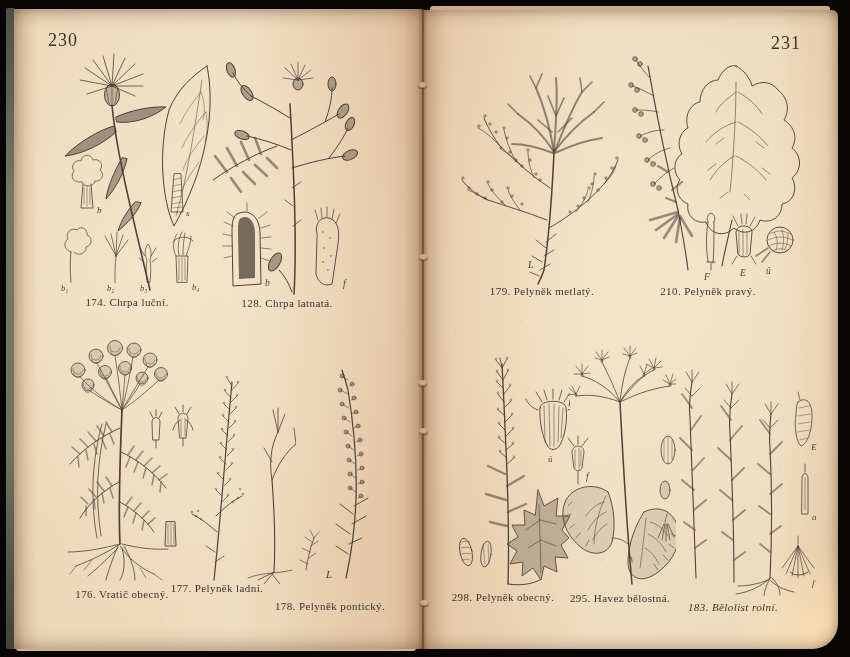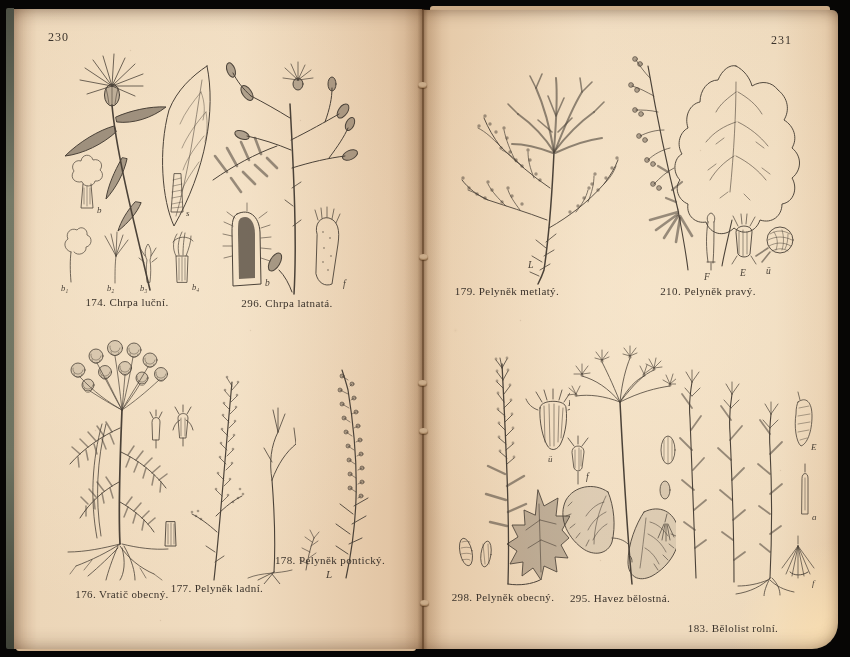--- a/index.html
+++ b/index.html
@@ -44,21 +44,21 @@
   }
   .gutter-line{
     position:absolute;left:422px;top:9px;width:2px;height:640px;
     background:rgba(82,51,26,.5);filter:blur(.6px);pointer-events:none;
   }
   .stitch{
     position:absolute;width:9px;height:6px;border-radius:50%;
     background:#c9ab89;box-shadow:0 1px 1px rgba(80,50,25,.65), inset 0 -1px 1px rgba(120,80,40,.5);
   }
   .page-number{
-    position:absolute;font-size:12px;letter-spacing:1px;color:#3b332b;
+    position:absolute;font-size:18px;letter-spacing:1px;color:#3b332b;
   }
   .caption{
     position:absolute;transform:translateX(-50%);
     font-size:11px;letter-spacing:.4px;color:#3b332b;white-space:nowrap;
   }
   .fig{position:absolute;}
   .speckles{
     position:absolute;left:0;top:0;width:1px;height:1px;border-radius:50%;
     background:transparent;
     box-shadow:
@@ -589,23 +589,23 @@
   <path stroke-width=".8" d="M150 140 C150 134 156 134 156 140 L156 176 L150 176 Z M153 134 L153 126"></path>
   <path stroke-width=".5" d="M153 140 L153 172"></path>
   <text x="160" y="182" font-size="9" font-style="italic" fill="#4b4238" stroke="none">a</text>
   <path stroke-width=".7" d="M146 208 L134 236 M146 208 L140 238 M146 208 L146 240 M146 208 L152 238 M146 208 L158 236 M146 208 L130 230 M146 208 L162 230 M146 206 L146 198"></path>
   <path stroke-width=".9" d="M138 234 C142 238 150 238 156 234"></path>
   <text x="160" y="248" font-size="9" font-style="italic" fill="#4b4238" stroke="none">f</text>
  </g>
 </svg>
 
 <div class="caption" style="left:127px;top:296px;text-align:center;">174. Chrpa luční.</div>
-<div class="caption" style="left:287px;top:297px;">296. Chrpa latnatá.</div>
-<div class="caption" style="left:507px;top:285px;">179. Pelyněk metlatý.</div>
+<div class="caption" style="left:287px;top:297px;">128. Chrpa latnatá.</div>
+<div class="caption" style="left:542px;top:285px;">179. Pelyněk metlatý.</div>
 <div class="caption" style="left:708px;top:285px;">210. Pelyněk pravý.</div>
 <div class="caption" style="left:94px;top:588px;margin-left:28px;">176. Vratič obecný.</div>
 <div class="caption" style="left:217px;top:582px;">177. Pelyněk ladní.</div>
-<div class="caption" style="left:330px;top:554px;">178. Pelyněk pontický.</div>
+<div class="caption" style="left:330px;top:600px;">178. Pelyněk pontický.</div>
 <div class="caption" style="left:503px;top:591px;">298. Pelyněk obecný.</div>
 <div class="caption" style="left:620px;top:592px;">295. Havez bělostná.</div>
-<div class="caption" style="left:733px;top:622px;">183. Bělolist rolní.</div>
+<div class="caption" style="left:733px;top:601px;font-style:italic;">183. Bělolist rolní.</div>
 
 <div class="speckles"></div>
 
 </body></html>

